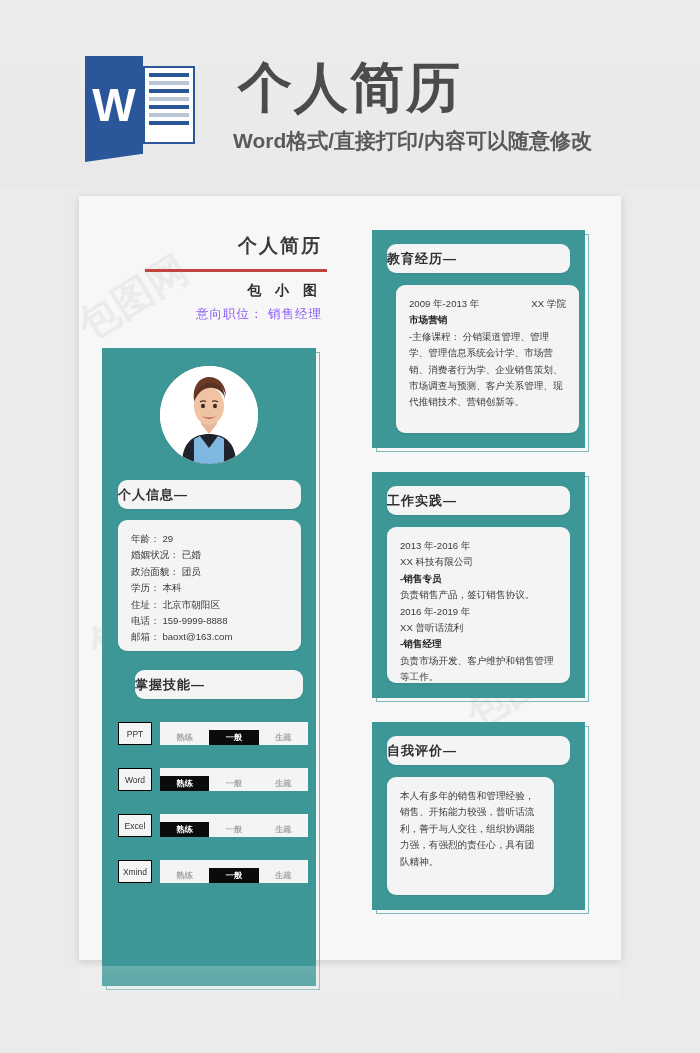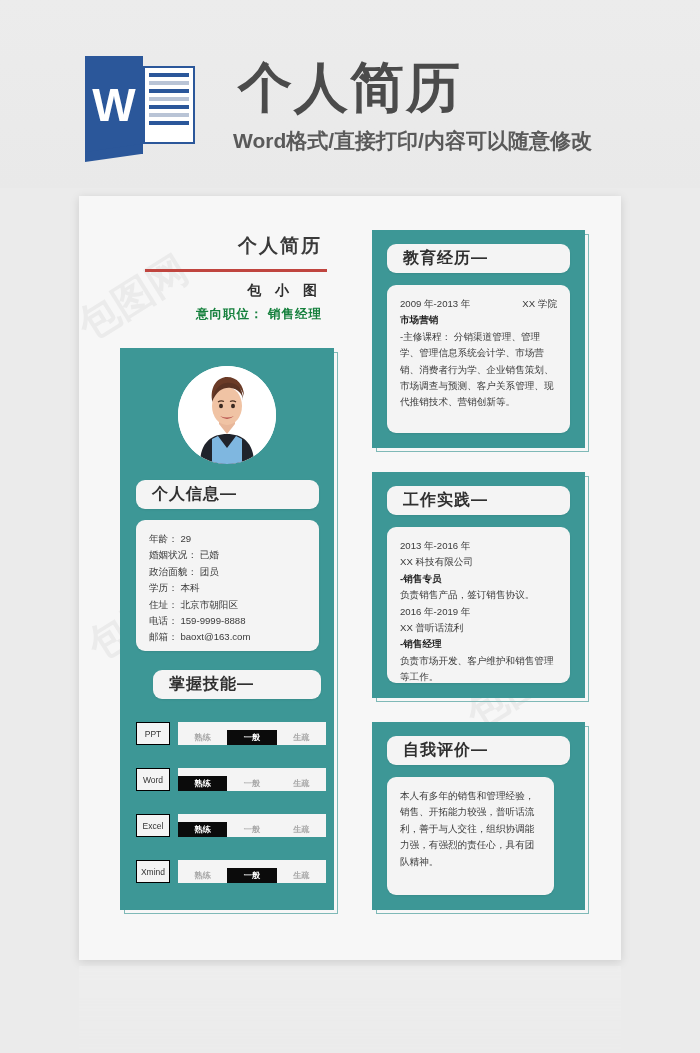--- a/index.html
+++ b/index.html
@@ -73,47 +73,47 @@
   .res-rule{
     position:absolute;left:66px;top:73px;width:182px;height:3px;
     background:#c0453f;
   }
   .res-name{
     position:absolute;left:0;top:86px;width:243px;text-align:right;
     font-size:14px;font-weight:bold;color:#2f2f2f;letter-spacing:5px;
   }
   .res-pos{
     position:absolute;left:0;top:110px;width:243px;text-align:right;
-    font-size:12.5px;font-weight:bold;color:#15803d;letter-spacing:1px;
+    font-size:12.5px;font-weight:normal;color:#8b5cf6;letter-spacing:1px;
   }
 
   
   .tealwrap{position:absolute;}
   .tealwrap .outline{
     position:absolute;left:4px;top:4px;right:-4px;bottom:-4px;
     border:1px solid #7fb9b7;box-sizing:border-box;
   }
   .teal{
     position:absolute;left:0;top:0;right:0;bottom:0;
     background:#3d9796;
   }
 
   
-  #left-panel{left:41px;top:152px;width:214px;height:562px;}
+  #left-panel{left:23px;top:152px;width:214px;height:638px;}
   
   #edu-panel{left:293px;top:34px;width:213px;height:218px;}
   #work-panel{left:293px;top:276px;width:213px;height:226px;}
   #self-panel{left:293px;top:526px;width:213px;height:188px;}
 
   
   .pill{
     position:absolute;background:#f4f4f4;border-radius:9px;
     display:flex;align-items:center;
-    font-size:16px;font-weight:bold;color:#303030;
-    letter-spacing:1px;padding-left:16px;box-sizing:border-box;
+    font-size:13px;font-weight:bold;color:#303030;
+    letter-spacing:1px;padding-left:0;box-sizing:border-box;
     box-shadow:0 1px 2px rgba(0,0,0,0.08);
   }
   
   .card{
     position:absolute;background:#f4f4f4;border-radius:9px;
     box-sizing:border-box;padding:11px 13px;
     font-size:9.6px;color:#3a3a3a;line-height:16.4px;
     box-shadow:0 1px 2px rgba(0,0,0,0.08);
     overflow:hidden;
   }
@@ -264,21 +264,21 @@
         </div>
       </div>
 
     </div>
   </div>
 
   <div class="tealwrap" id="edu-panel">
     <div class="outline"></div>
     <div class="teal">
       <div class="pill" style="left:15px;top:14px;width:183px;height:29px;">教育经历—</div>
-      <div class="card" style="left:15px;top:55px;width:183px;height:148px;">
+      <div class="card" style="left:24px;top:55px;width:183px;height:148px;">
         <div style="display:flex;justify-content:space-between;">
           <span>2009 年-2013 年</span>
           <span>XX 学院</span>
         </div>
         <div style="font-weight:bold;color:#1f1f1f;">市场营销</div>
         <div>-主修课程： 分销渠道管理、管理学、管理信息系统会计学、市场营销、消费者行为学、企业销售策划、市场调查与预测、客户关系管理、现代推销技术、营销创新等。</div>
       </div>
     </div>
   </div>
 

